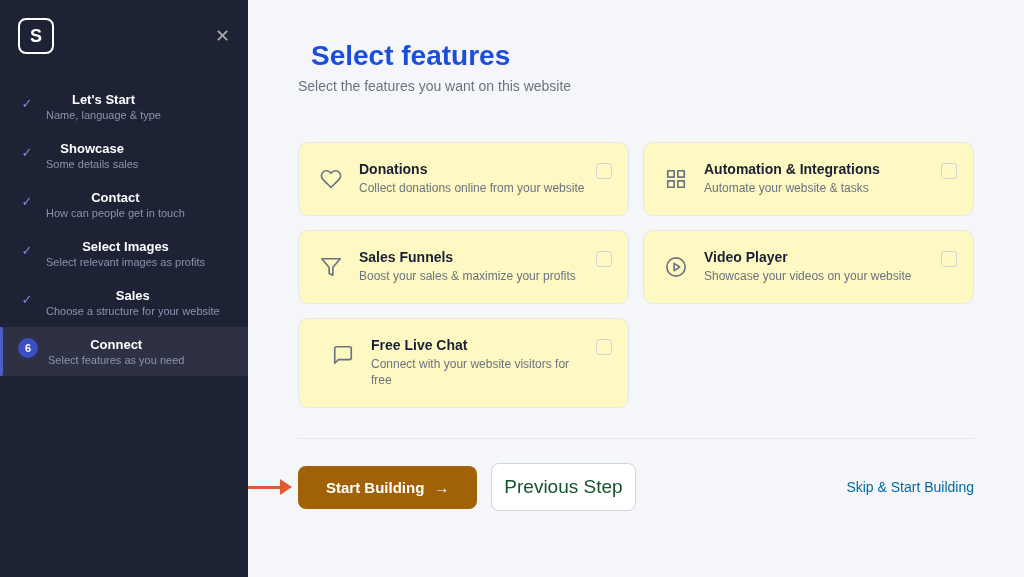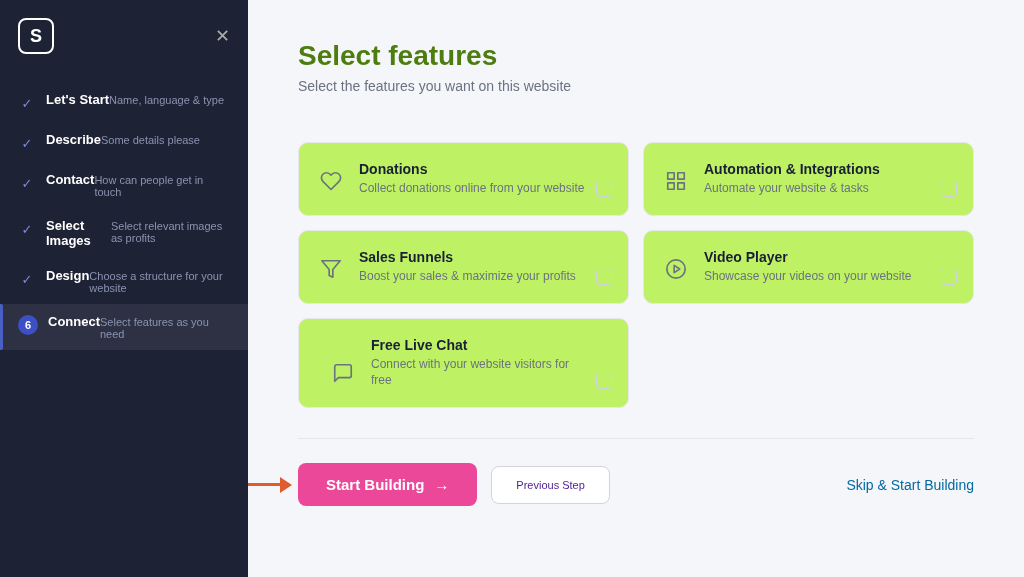--- a/index.html
+++ b/index.html
@@ -89,21 +89,22 @@
       font-weight: 600;
       color: #fff;
       margin-right: 10px;
       margin-top: 1px;
     }
     .nav-num.active-num {
       background: #3d4fc4;
     }
     .nav-text-group {
       display: flex;
-      flex-direction: row;
+      flex-direction: column;
+      align-items: center;
     }
     .nav-title {
       font-size: 13px;
       font-weight: 600;
       color: #fff;
     }
     .nav-subtitle {
       font-size: 11px;
       color: #8a93b0;
       margin-top: 2px;
@@ -126,43 +127,44 @@
       flex: 1;
       background: #f5f6fa;
       display: flex;
       flex-direction: column;
       padding: 40px 50px 30px 50px;
       overflow-y: auto;
     }
     .page-title {
       font-size: 28px;
       font-weight: 700;
-      color: #4d7c0f;
+      color: #1d4ed8;
       margin-bottom: 6px;
+      margin-left: 13px;
     }
     .page-subtitle {
       font-size: 14px;
       color: #6b7280;
       margin-bottom: 48px;
     }
 
     
     .features-grid {
       display: grid;
       grid-template-columns: 1fr 1fr;
       gap: 14px;
       margin-bottom: 30px;
     }
     .feature-card {
-      background: #bef264;
+      background: #fef9c3;
       border: 1.5px solid #e5e7eb;
       border-radius: 10px;
       padding: 18px 16px;
       display: flex;
-      align-items: flex-end;
+      align-items: flex-start;
       cursor: pointer;
       transition: border-color 0.15s;
       position: relative;
     }
     .feature-icon {
       width: 32px;
       min-width: 32px;
       height: 32px;
       display: flex;
       align-items: center;
@@ -225,39 +227,39 @@
     }
     .arrow-head {
       width: 0;
       height: 0;
       border-top: 8px solid transparent;
       border-bottom: 8px solid transparent;
       border-left: 12px solid #e05c2e;
     }
 
     .btn-start {
-      background: #ec4899;
+      background: #a16207;
       color: #fff;
       border: none;
       border-radius: 8px;
       padding: 13px 28px;
       font-size: 15px;
       font-weight: 600;
       cursor: pointer;
       display: flex;
       align-items: center;
       gap: 10px;
     }
     .btn-prev {
       background: #fff;
-      color: #4c1d95;
+      color: #14532d;
       border: 1.5px solid #d1d5db;
       border-radius: 8px;
-      padding: 12px 24px;
-      font-size: 11px;
+      padding: 12px 12px;
+      font-size: 19px;
       font-weight: 500;
       cursor: pointer;
     }
     .btn-skip {
       background: none;
       border: none;
       color: #0369a1;
       font-size: 14px;
       cursor: pointer;
       margin-left: auto;
@@ -275,42 +277,42 @@
   <div class="nav-item">
         <div class="nav-check checked">✓</div>
         <div class="nav-text-group">
           <span class="nav-title">Let's Start</span>
           <span class="nav-subtitle">Name, language &amp; type</span>
         </div>
       </div>
       <div class="nav-item">
         <div class="nav-check checked">✓</div>
         <div class="nav-text-group">
-          <span class="nav-title">Describe</span>
-          <span class="nav-subtitle">Some details please</span>
+          <span class="nav-title">Showcase</span>
+          <span class="nav-subtitle">Some details sales</span>
         </div>
       </div>
       <div class="nav-item">
         <div class="nav-check checked">✓</div>
         <div class="nav-text-group">
           <span class="nav-title">Contact</span>
           <span class="nav-subtitle">How can people get in touch</span>
         </div>
       </div>
       <div class="nav-item">
         <div class="nav-check checked">✓</div>
         <div class="nav-text-group">
           <span class="nav-title">Select Images</span>
           <span class="nav-subtitle">Select relevant images as profits</span>
         </div>
       </div>
       <div class="nav-item">
         <div class="nav-check checked">✓</div>
         <div class="nav-text-group">
-          <span class="nav-title">Design</span>
+          <span class="nav-title">Sales</span>
           <span class="nav-subtitle">Choose a structure for your website</span>
         </div>
       </div>
       <div class="nav-item active">
         <div class="nav-left-bar"></div>
         <div class="nav-num active-num">6</div>
         <div class="nav-text-group">
           <span class="nav-title">Connect</span>
           <span class="nav-subtitle">Select features as you need</span>
         </div>

